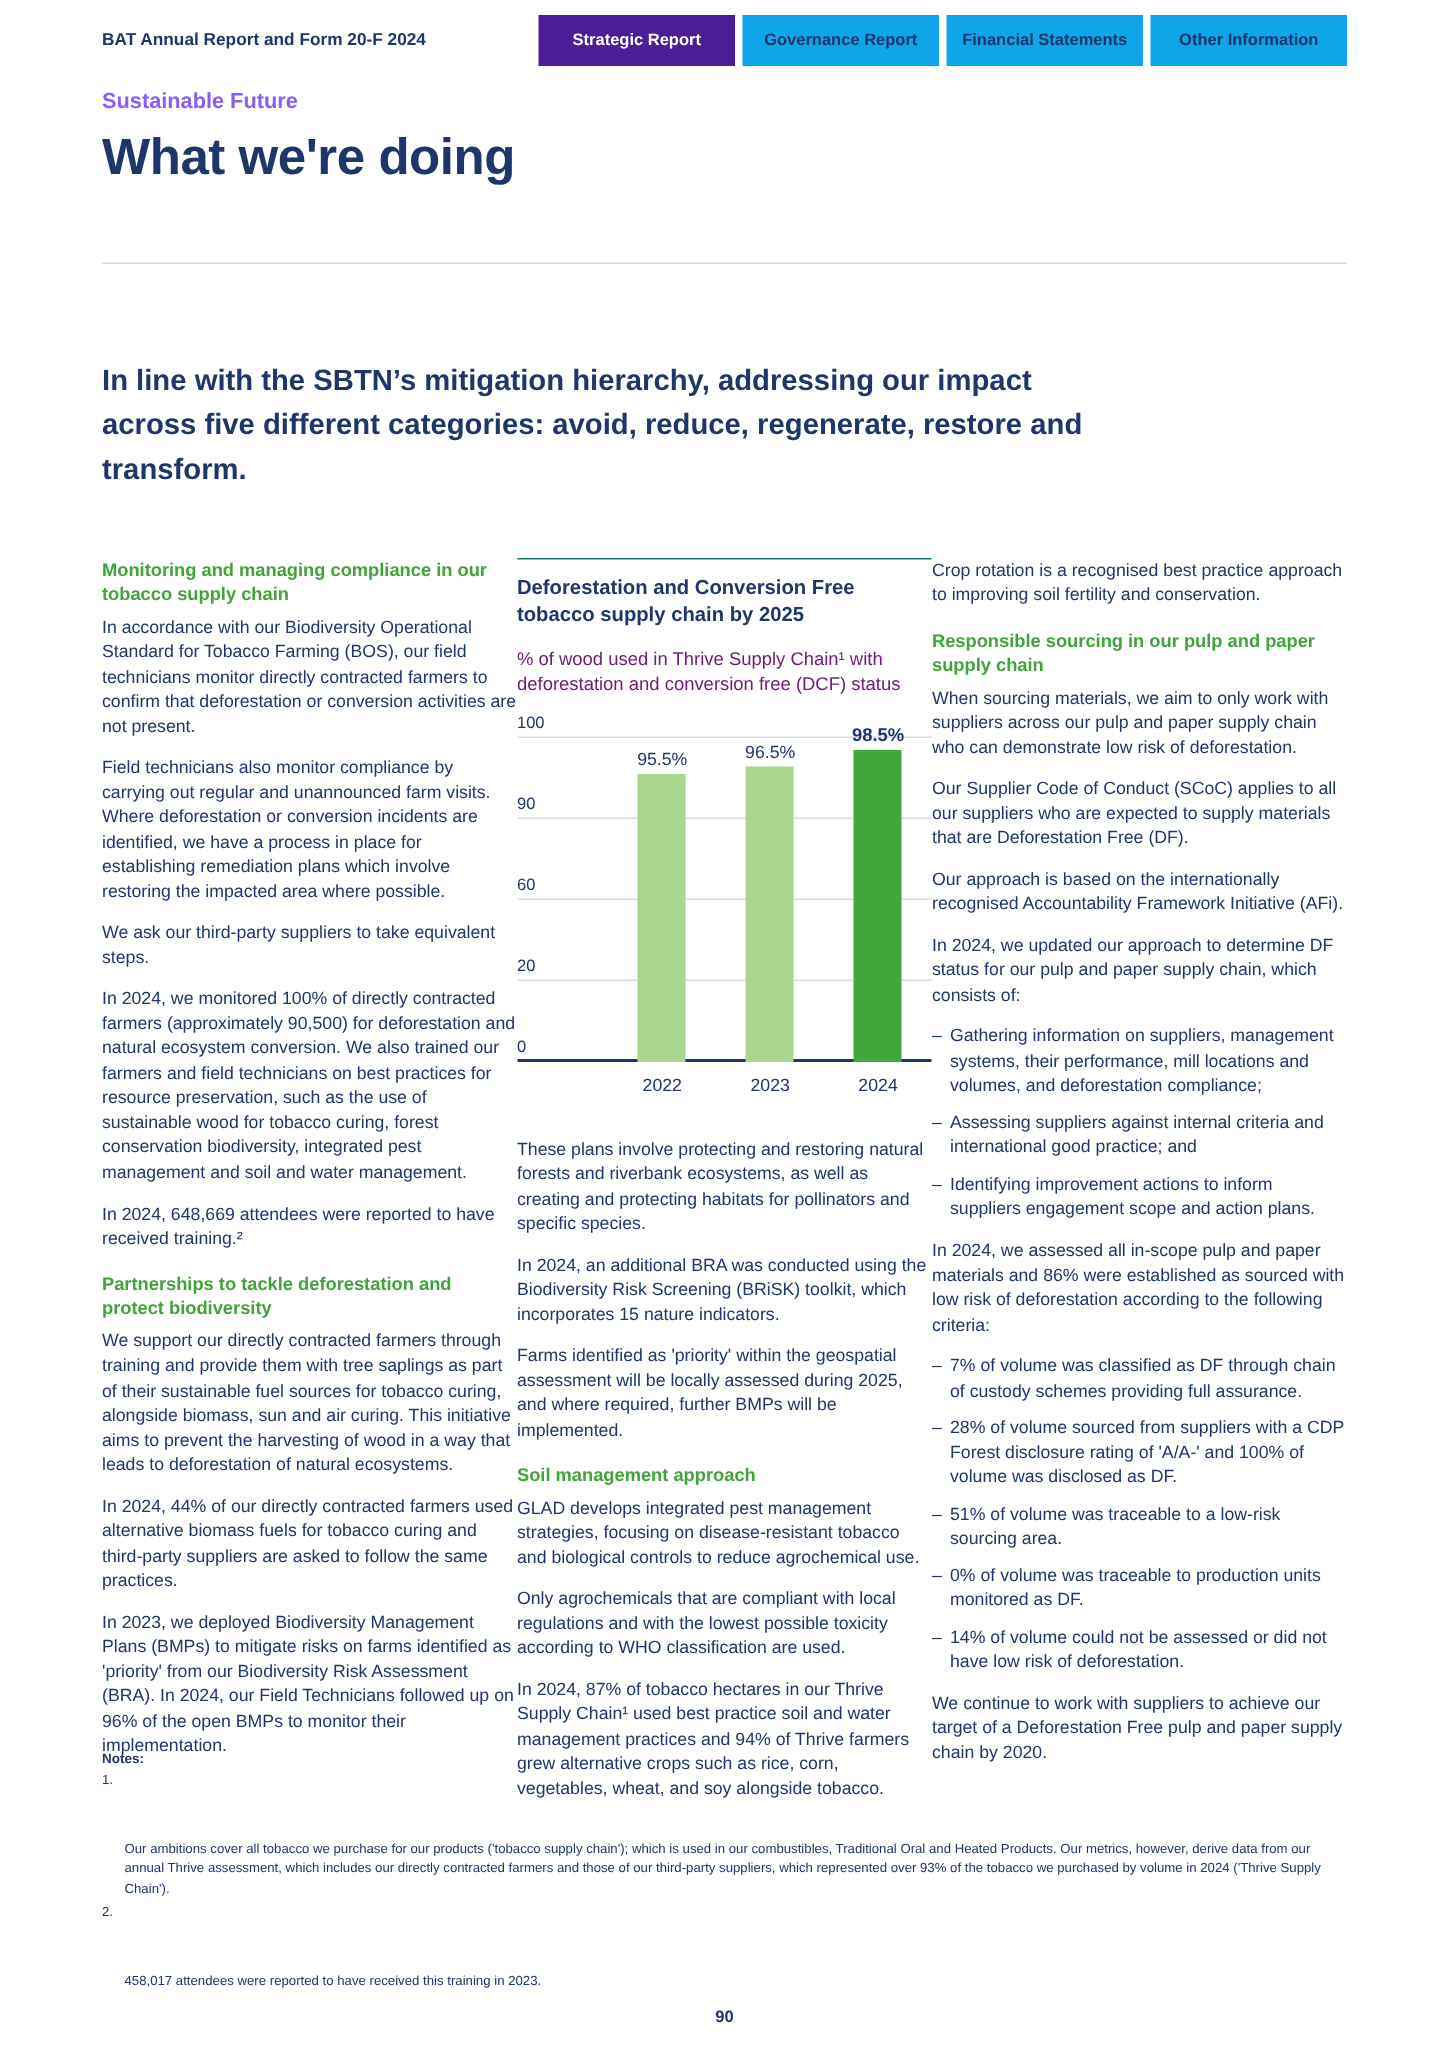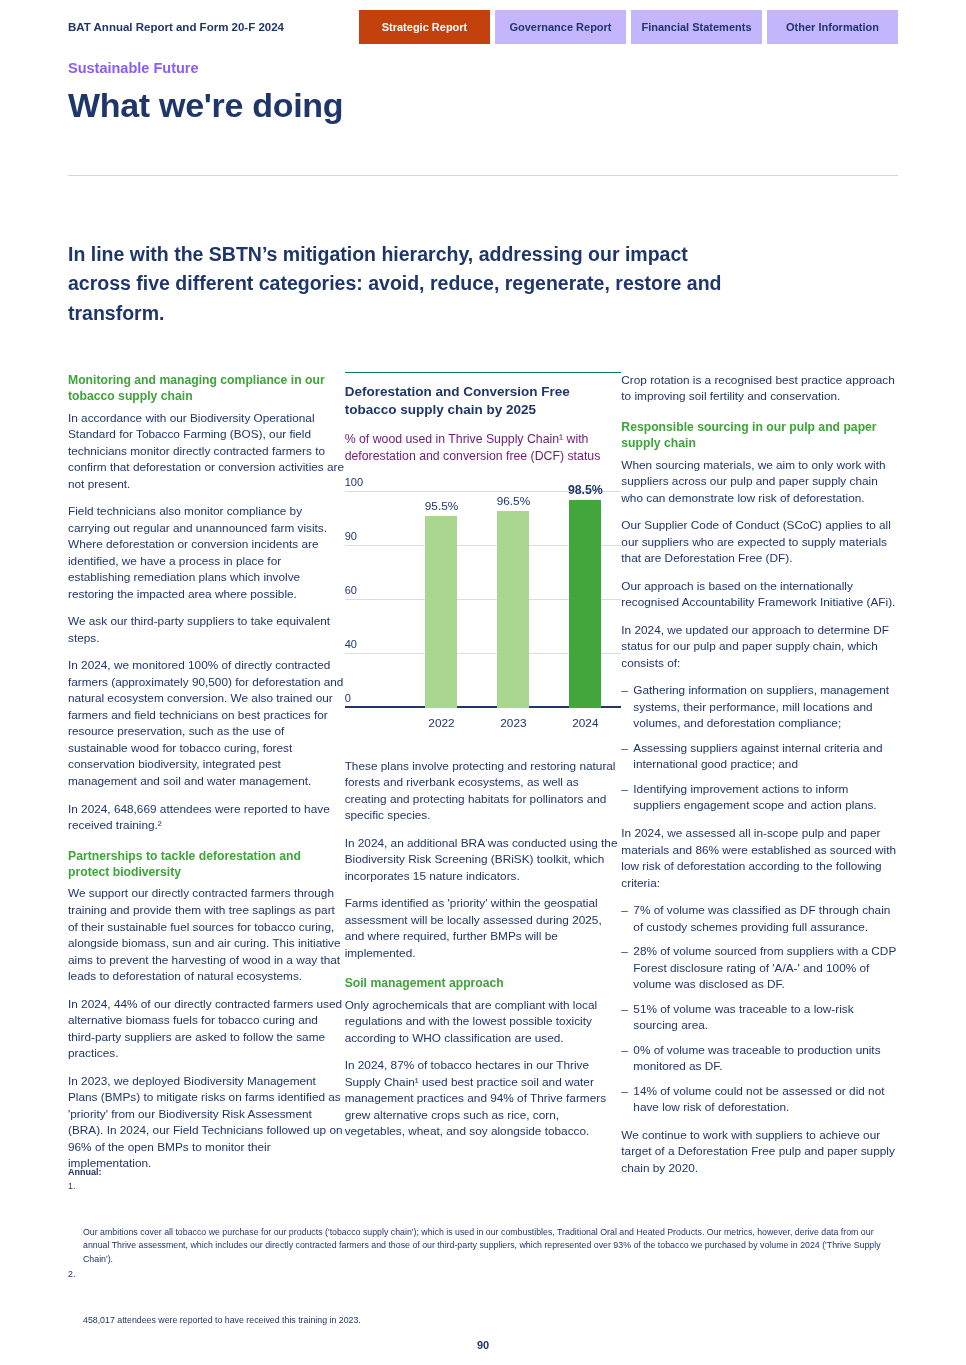--- a/index.html
+++ b/index.html
@@ -5,22 +5,22 @@
   * { margin:0; padding:0; box-sizing:border-box; }
   html,body { background:#ffffff; }
   body { font-family:"Liberation Sans", sans-serif; color:#1f366b; }
   .page { width:966px; height:1365px; position:relative; padding:10px 68px 0; background:#fff; overflow:hidden; margin:0 auto;border-radius:28px; }
 
   
   .topbar { display:flex; justify-content:space-between; align-items:center; }
   .report-title { font-size:11.5px; font-weight:700; color:#1f366b; }
   .tabs { display:flex; gap:5px; }
   .tab { width:131px; height:34px; display:flex; align-items:center; justify-content:center;
-         font-size:11px; font-weight:700; background:#c4b5fd; color:#1f366b; cursor:pointer; text-align:center; }
-  .tab.active { background:#c2410c; color:#ffffff; }
+         font-size:11px; font-weight:700; background:#0ea5e9; color:#1f366b; cursor:pointer; text-align:center; }
+  .tab.active { background:#4c1d95; color:#ffffff; }
 
   
   .section-label { margin-top:16px; font-size:14.5px; font-weight:700; color:#8b5cf6; }
   .page-title { margin-top:10px; font-size:34px; font-weight:700; color:#1f366b; letter-spacing:-0.3px; }
   .divider { margin-top:50px; border:none; border-top:1px solid #d4d6db; height:0; }
   .intro { margin-top:64px; font-size:19.5px; font-weight:700; line-height:1.5; color:#1f366b; max-width:665px; }
 
   
   .columns { margin-top:44px; display:grid; grid-template-columns:1fr 1fr 1fr; align-items:start; }
   .body-para { font-size:11.8px; line-height:1.4; margin-bottom:11px; color:#1f366b; }
@@ -93,21 +93,21 @@
     <div class="col">
       <figure class="chart">
         <figcaption>
           <div class="chart-title">Deforestation and Conversion Free tobacco supply chain by 2025</div>
           <div class="chart-subtitle">% of wood used in Thrive Supply Chain¹ with deforestation and conversion free (DCF) status</div>
         </figcaption>
         <div class="plot">
             <div class="gridline axis" style="bottom: 0%;"></div>
             <div class="ytick" style="bottom: calc(0% + 4px);">0</div>
             <div class="gridline" style="bottom: 25%;"></div>
-            <div class="ytick" style="bottom: calc(25% + 4px);">40</div>
+            <div class="ytick" style="bottom: calc(25% + 4px);">20</div>
             <div class="gridline" style="bottom: 50%;"></div>
             <div class="ytick" style="bottom: calc(50% + 4px);">60</div>
             <div class="gridline" style="bottom: 75%;"></div>
             <div class="ytick" style="bottom: calc(75% + 4px);">90</div>
             <div class="gridline" style="bottom: 100%;"></div>
             <div class="ytick" style="bottom: calc(100% + 4px);">100</div>
             <div class="bars">
               <div class="bar-slot">
                 <div class="bar-label">95.5%</div>
                 <div class="bar" style="height: 88.75%;"></div>
@@ -126,20 +126,21 @@
             <div class="xtick">2022</div>
             <div class="xtick">2023</div>
             <div class="xtick">2024</div>
           </div>
       </figure>
       <div>
           <p class="body-para">These plans involve protecting and restoring natural forests and riverbank ecosystems, as well as creating and protecting habitats for pollinators and specific species.</p>
           <p class="body-para">In 2024, an additional BRA was conducted using the Biodiversity Risk Screening (BRiSK) toolkit, which incorporates 15 nature indicators.</p>
           <p class="body-para">Farms identified as 'priority' within the geospatial assessment will be locally assessed during 2025, and where required, further BMPs will be implemented.</p>
           <div class="green-heading">Soil management approach</div>
+          <p class="body-para">GLAD develops integrated pest management strategies, focusing on disease-resistant tobacco and biological controls to reduce agrochemical use.</p>
           <p class="body-para">Only agrochemicals that are compliant with local regulations and with the lowest possible toxicity according to WHO classification are used.</p>
           <p class="body-para">In 2024, 87% of tobacco hectares in our Thrive Supply Chain¹ used best practice soil and water management practices and 94% of Thrive farmers grew alternative crops such as rice, corn, vegetables, wheat, and soy alongside tobacco.</p>
         </div>
     </div>
 
     <div class="col">
         <p class="body-para">Crop rotation is a recognised best practice approach to improving soil fertility and conservation.</p>
         <div class="green-heading">Responsible sourcing in our pulp and paper supply chain</div>
         <p class="body-para">When sourcing materials, we aim to only work with suppliers across our pulp and paper supply chain who can demonstrate low risk of deforestation.</p>
         <p class="body-para">Our Supplier Code of Conduct (SCoC) applies to all our suppliers who are expected to supply materials that are Deforestation Free (DF).</p>
@@ -157,21 +158,21 @@
           <li>51% of volume was traceable to a low-risk sourcing area.</li>
           <li>0% of volume was traceable to production units monitored as DF.</li>
           <li>14% of volume could not be assessed or did not have low risk of deforestation.</li>
         </ul>
         <p class="body-para">We continue to work with suppliers to achieve our target of a Deforestation Free pulp and paper supply chain by 2020.</p>
       </div>
   </div>
 
   <footer>
     <div class="notes">
-      <div class="notes-label">Annual:</div>
+      <div class="notes-label">Notes:</div>
       <div>
           <div class="note-row">
             <span class="note-num">1.</span>
             <span class="note-text">Our ambitions cover all tobacco we purchase for our products ('tobacco supply chain'); which is used in our combustibles, Traditional Oral and Heated Products. Our metrics, however, derive data from our annual Thrive assessment, which includes our directly contracted farmers and those of our third-party suppliers, which represented over 93% of the tobacco we purchased by volume in 2024 ('Thrive Supply Chain').</span>
           </div>
           <div class="note-row">
             <span class="note-num">2.</span>
             <span class="note-text">458,017 attendees were reported to have received this training in 2023.</span>
           </div>
         </div>

